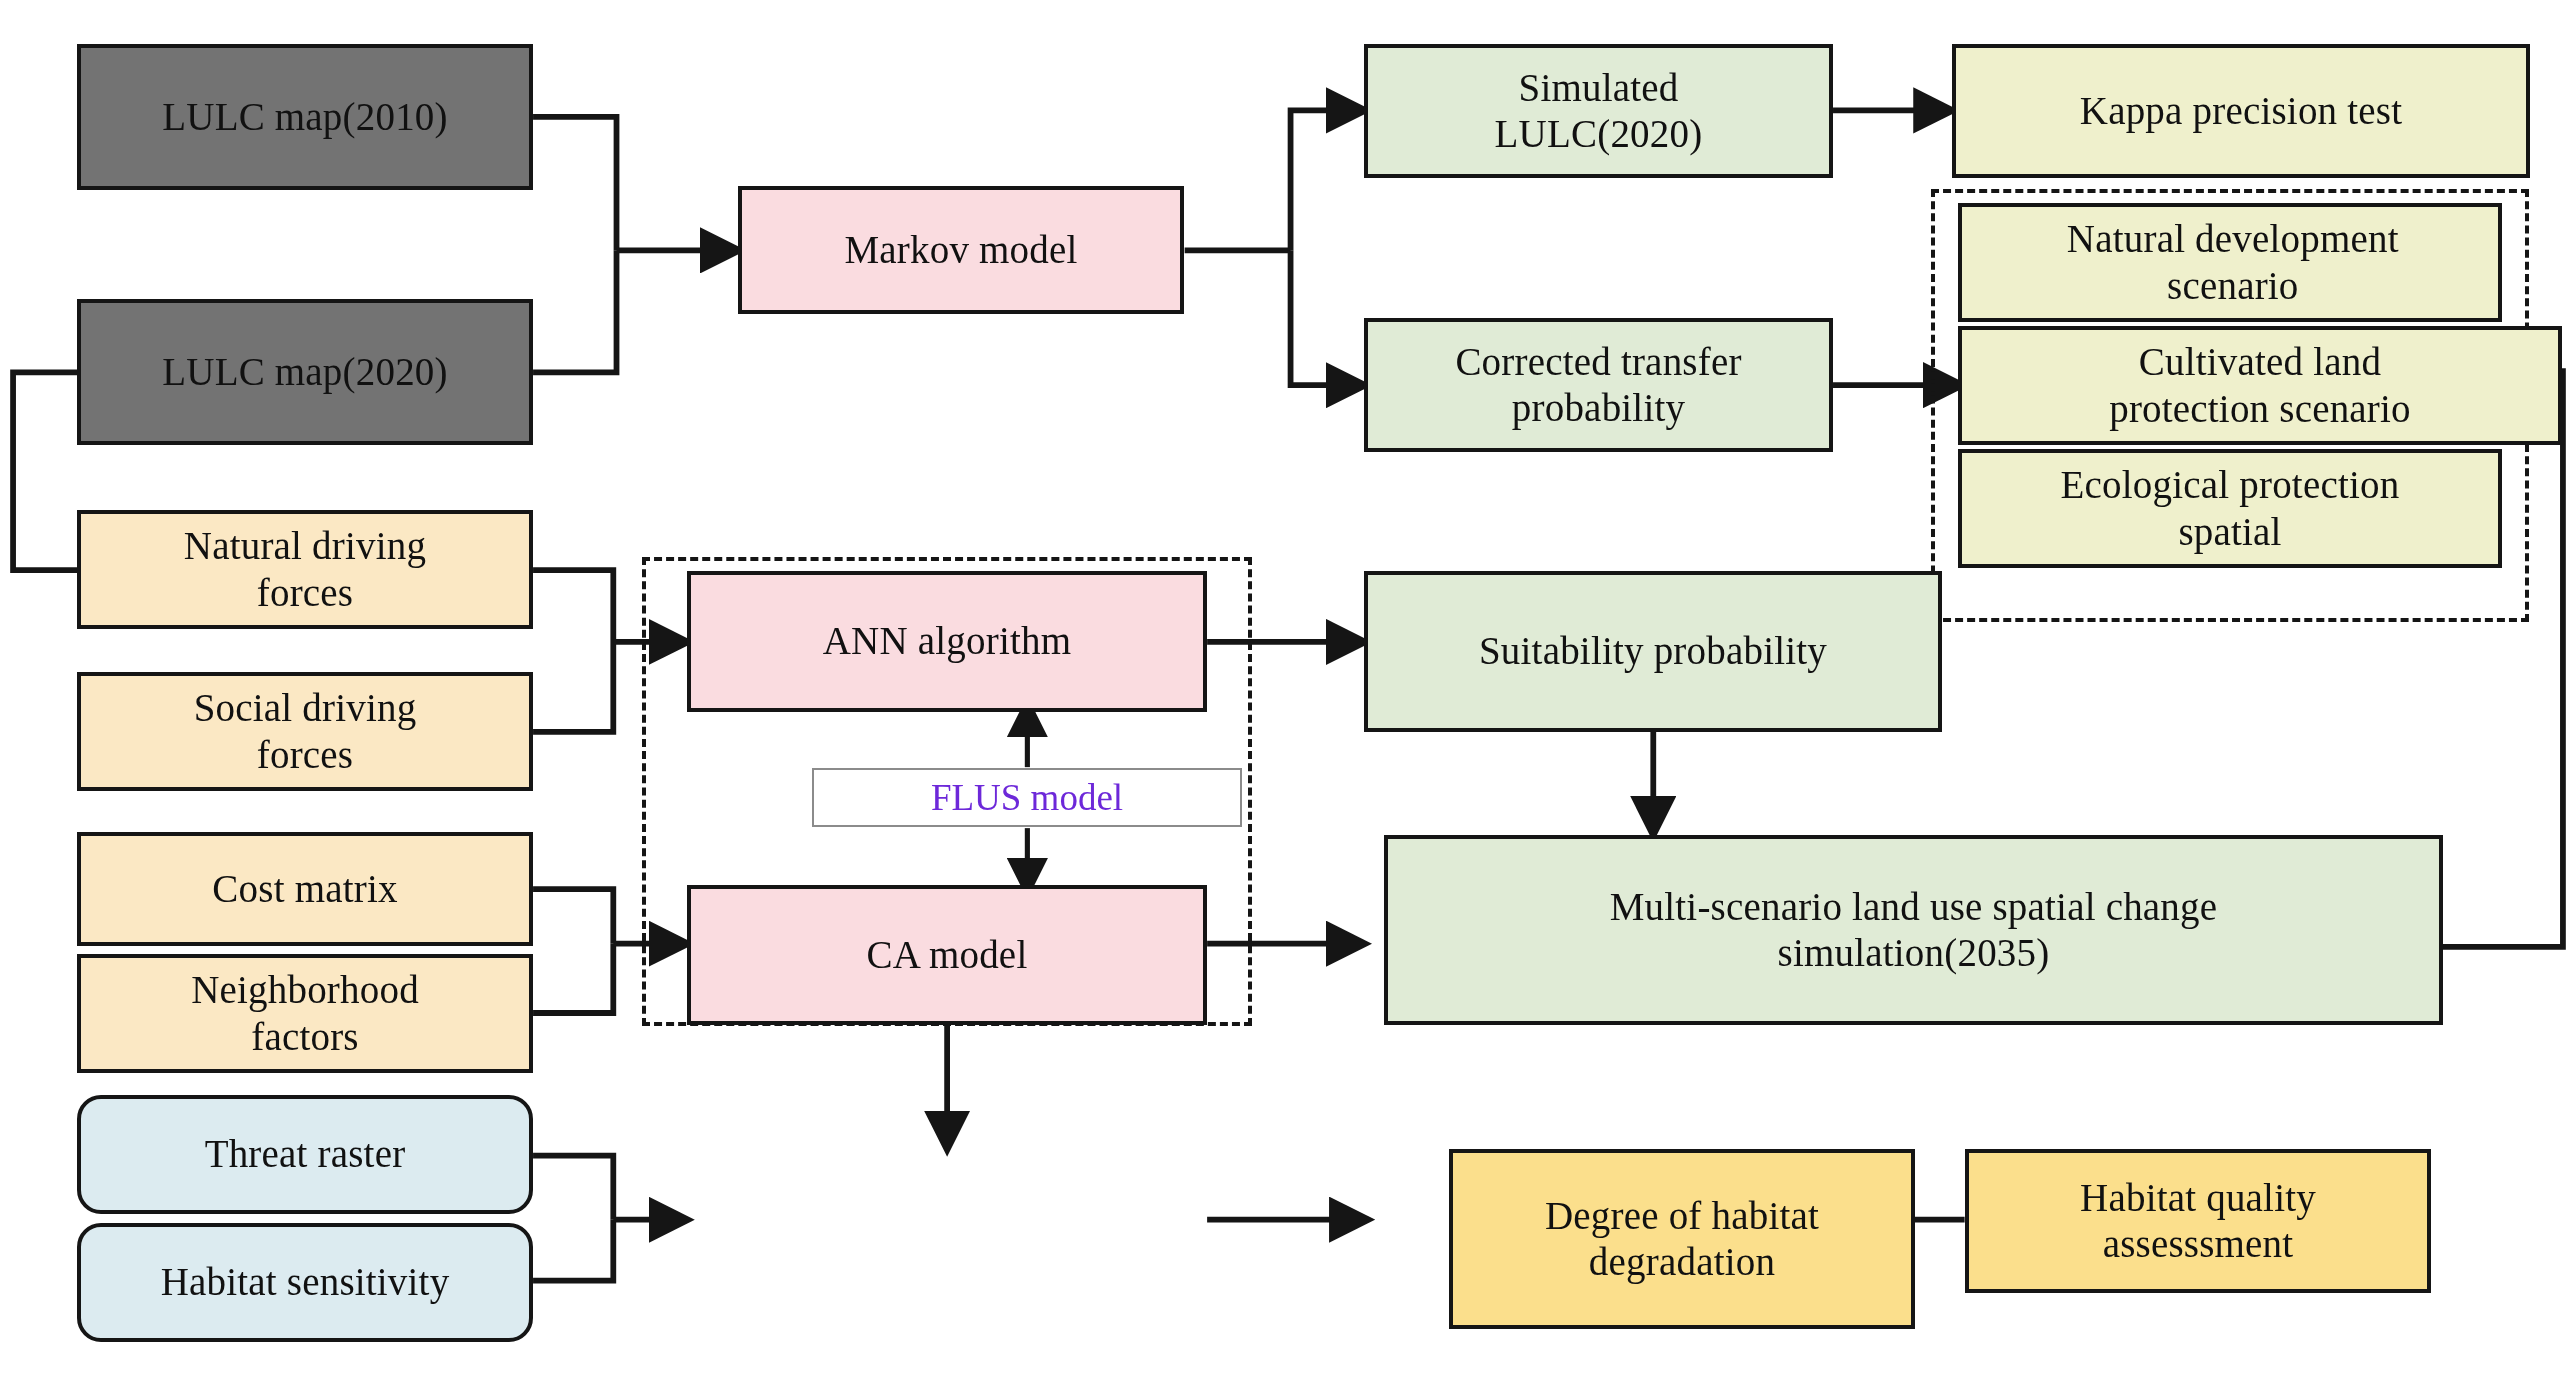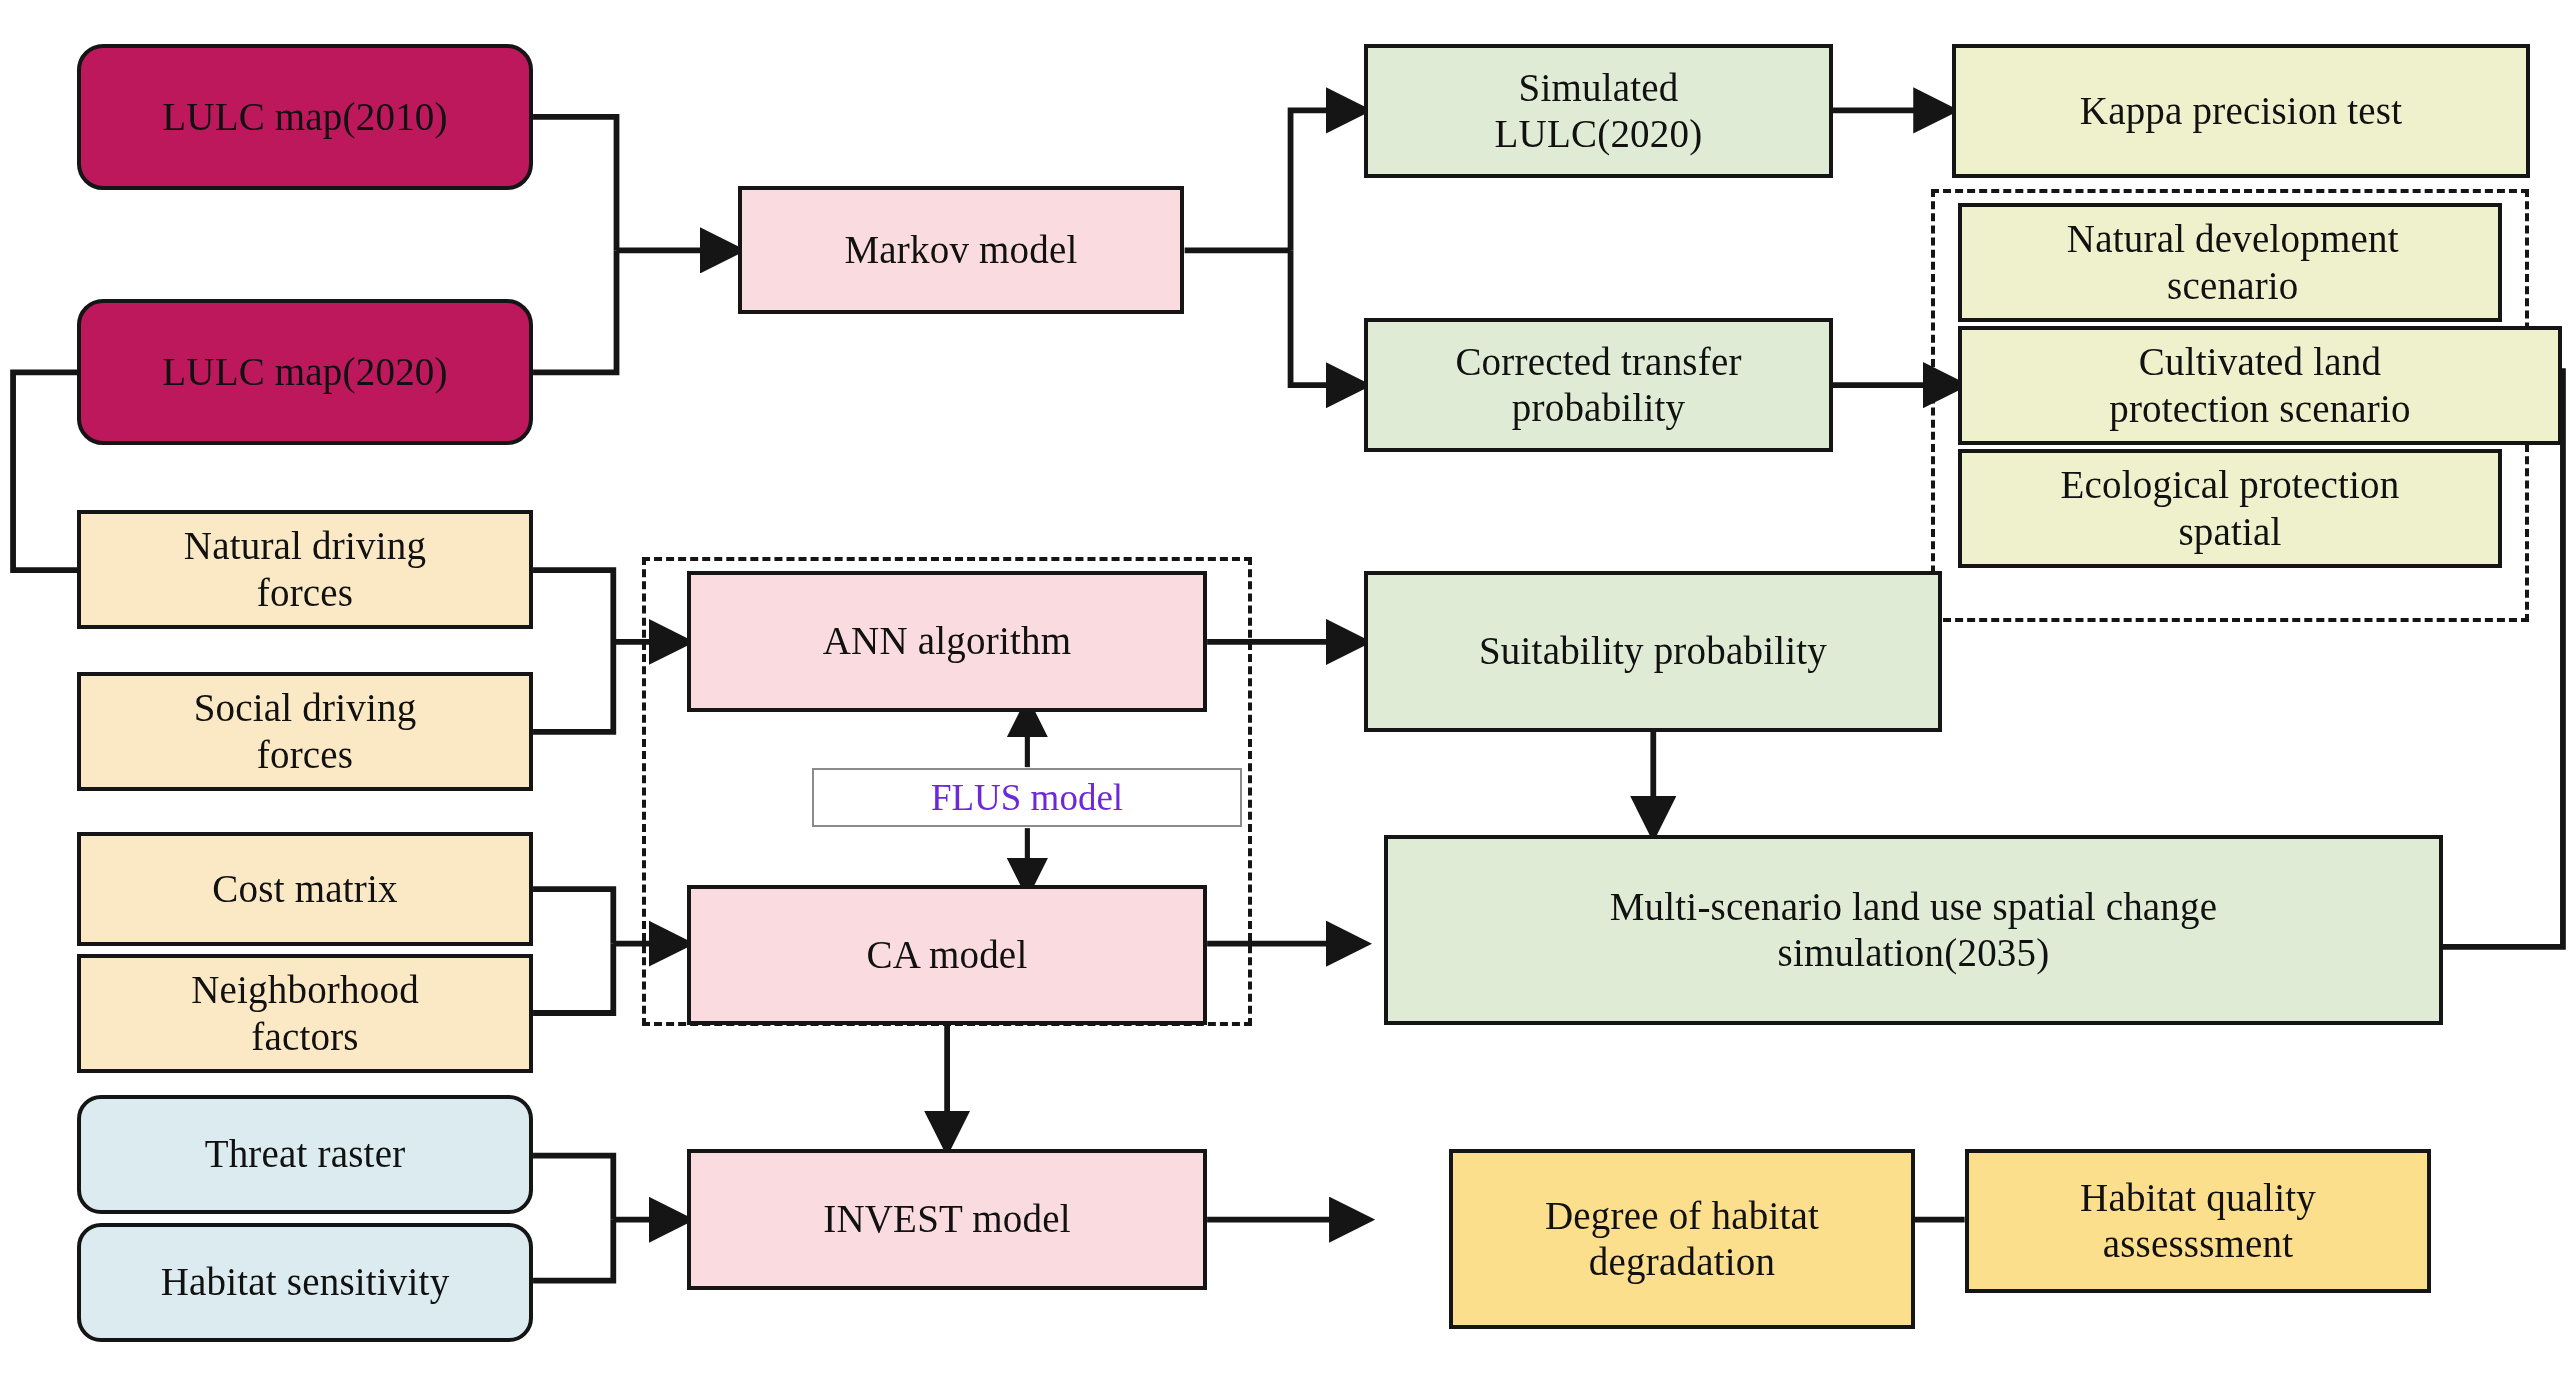--- a/index.html
+++ b/index.html
@@ -15,21 +15,21 @@
     display:flex;align-items:center;justify-content:center;
     text-align:center;
     color:#111111;
     font-size:39px;
     line-height:1.18;
     letter-spacing:0.2px;
     padding:2.6px 6.4px;
     z-index:3;
   }
   .node .lbl{display:block;width:100%;}
-  .c-blue  {background:#be185d;border-radius:26px;}
+  .c-blue  {background:#737373;}
   .c-blue2 {background:#dcebf0;border-radius:24px;}
   .c-pink  {background:#fadce0;}
   .c-green {background:#e0ebd6;}
   .c-ylw   {background:#eff0cc;}
   .c-tan   {background:#fbe8c4;}
   .c-gold  {background:#fbdf8c;}
 
   .dashgroup{
     position:absolute;
     box-sizing:border-box;
@@ -152,23 +152,20 @@
   </div>
 
   <div class="flus" style="left:812px; top:768px; width:430px; height:59px;">
     <span class="lbl" style="text-align:center;width:100%;">FLUS model</span>
   </div>
 
   <div class="node c-pink" style="left:687px; top:885px; width:520px; height:140px;">
     <span class="lbl">CA model</span>
   </div>
 
-  <div class="node c-pink" style="left:687px; top:1149px; width:520px; height:141px;">
-    <span class="lbl">INVEST model</span>
-  </div>
 
   <div class="node c-green" style="left:1364px; top:44px; width:469px; height:134px; white-space:pre-line;">
     <span class="lbl">Simulated
 LULC(2020)</span>
   </div>
 
   <div class="node c-green" style="left:1364px; top:318px; width:469px; height:134px; white-space:pre-line;">
     <span class="lbl">Corrected transfer
 probability</span>
   </div>

